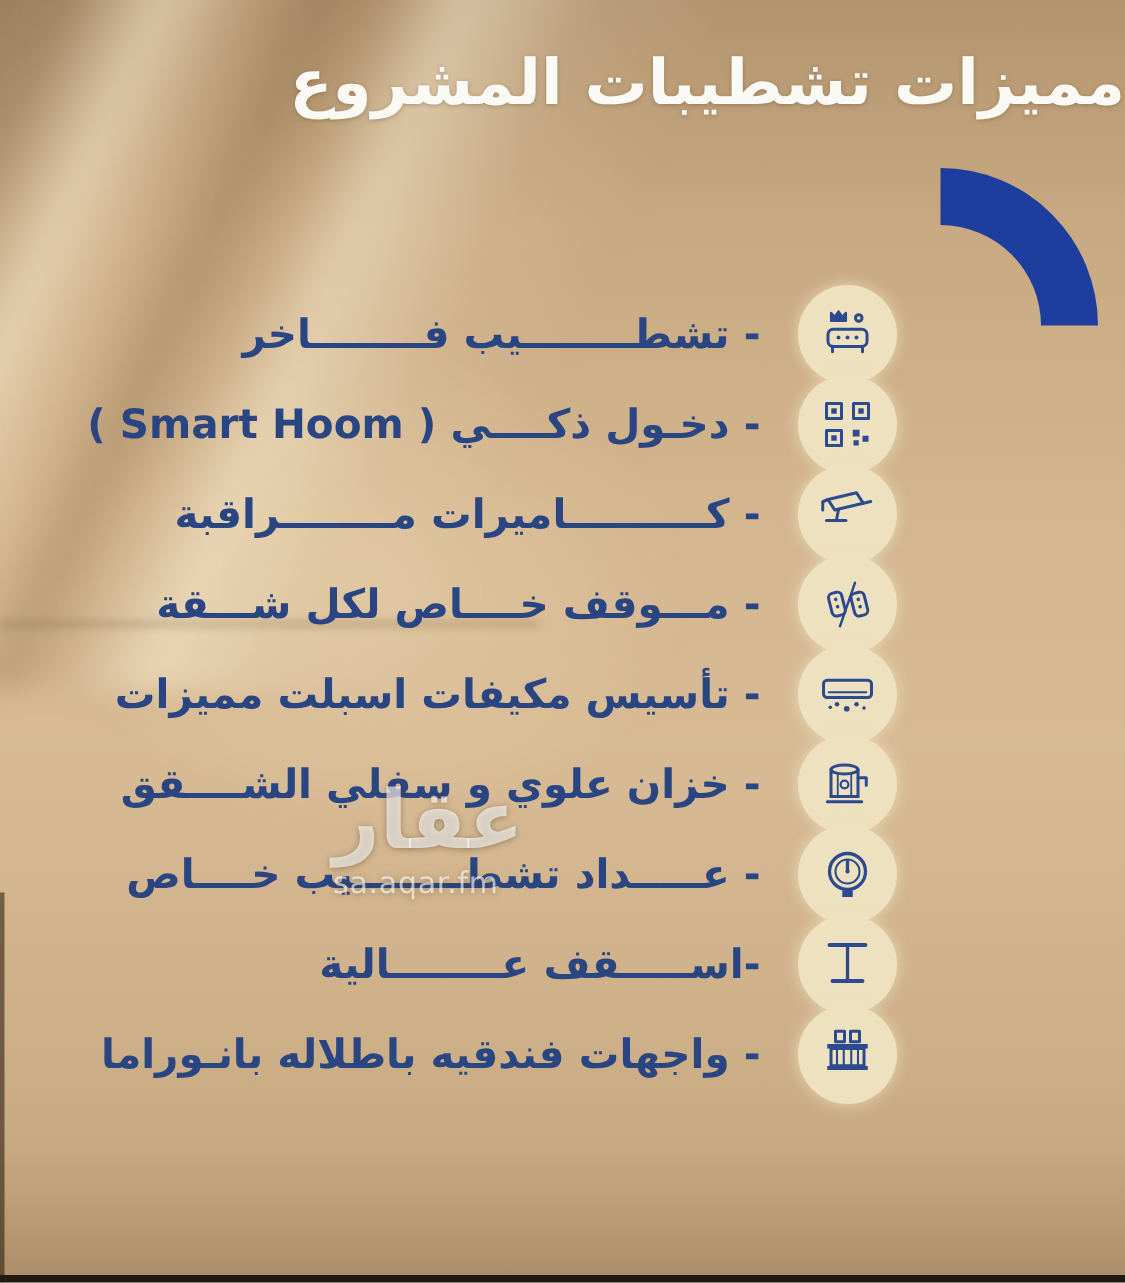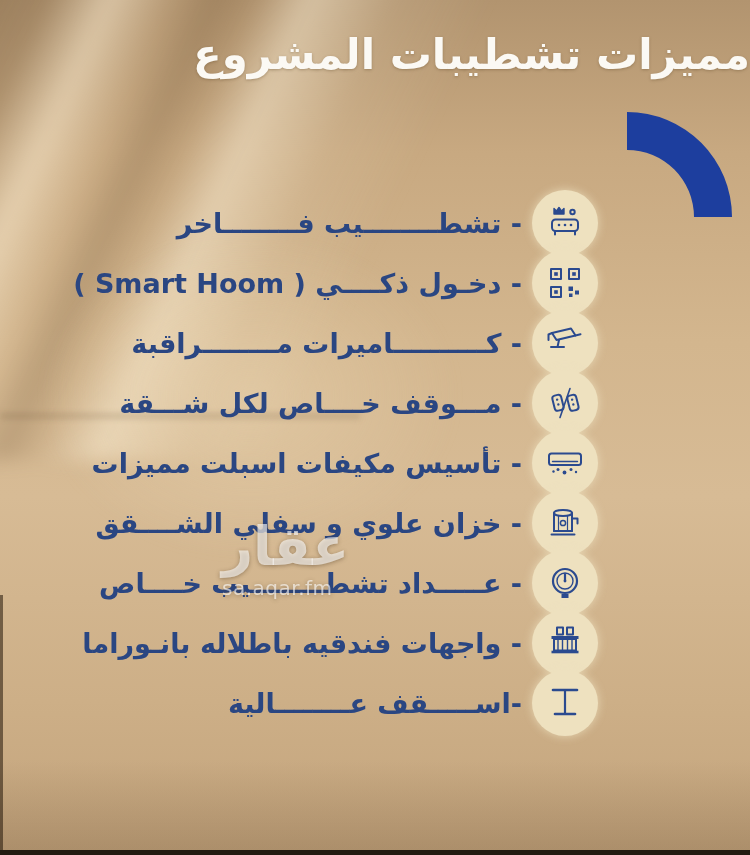--- a/index.html
+++ b/index.html
@@ -42,21 +42,21 @@
   .feature-row{
     direction:rtl;display:flex;align-items:center;height:60px;
     padding-right:152px;box-sizing:border-box;
   }
   .icon-circle{
     flex:0 0 auto;width:66px;height:66px;border-radius:50%;
     background:#eee1bf;box-shadow:0 0 10px rgba(238,225,191,.8);
     display:flex;align-items:center;justify-content:center;
   }
   .feature-text{
-    margin-right:10px;color:#2a4682;font-size:27px;font-weight:700;
+    margin-right:25px;color:#2a4682;font-size:27px;font-weight:700;
     white-space:nowrap;line-height:1;
   }
 
   .watermark{position:absolute;left:222px;top:520px;width:130px;text-align:left;
     color:rgba(255,255,255,.62);text-shadow:0 1px 4px rgba(80,60,35,.45);direction:rtl;}
   .watermark .wm-logo{font-size:54px;font-weight:700;line-height:1.0;}
   .watermark .wm-site{font-size:20px;font-weight:400;direction:ltr;margin-top:2px;letter-spacing:.5px;}
 
   svg.feat{display:block;}
 </style>
@@ -180,43 +180,43 @@
           <path d="M20 18 L20 11"></path>
           <circle cx="20" cy="18" r="1.4" fill="#2b4a8f" stroke="none"></circle>
           <rect x="16.5" y="31" width="7" height="4" fill="#2b4a8f" stroke="none"></rect>
         </svg>
       </div>
       <div class="feature-text">- عـــــداد تشطــــــــيب خــــاص</div>
     </div>
 
     <div class="feature-row">
       <div class="icon-circle">
+        <svg class="feat" width="40" height="40" viewBox="0 0 40 40" fill="none" stroke="#2b4a8f" stroke-width="2.6" stroke-linecap="round">
+          <path d="M8 7 h24"></path>
+          <path d="M20 7 v24" stroke-width="2.2"></path>
+          <path d="M10 31 h20"></path>
+        </svg>
+      </div>
+      <div class="feature-text">-اســـــقف عــــــــالية</div>
+    </div>
+
+    <div class="feature-row">
+      <div class="icon-circle">
         <svg class="feat" width="40" height="40" viewBox="0 0 40 40" fill="none" stroke="#2b4a8f" stroke-width="2" stroke-linejoin="round">
           <rect x="12" y="4.5" width="6" height="7"></rect>
           <rect x="22" y="4.5" width="6" height="7"></rect>
           <path d="M6.5 14.5 h27" stroke-width="3"></path>
           <rect x="9" y="16" width="22" height="11.5"></rect>
           <path d="M13 16 v11.5 M17.5 16 v11.5 M22.5 16 v11.5 M27 16 v11.5" stroke-width="1.4"></path>
           <path d="M6.5 29 h27" stroke-width="2.6"></path>
         </svg>
       </div>
       <div class="feature-text">- واجهات فندقيه باطلاله بانـوراما</div>
     </div>
 
-    <div class="feature-row">
-      <div class="icon-circle">
-        <svg class="feat" width="40" height="40" viewBox="0 0 40 40" fill="none" stroke="#2b4a8f" stroke-width="2.6" stroke-linecap="round">
-          <path d="M8 7 h24"></path>
-          <path d="M20 7 v24" stroke-width="2.2"></path>
-          <path d="M10 31 h20"></path>
-        </svg>
-      </div>
-      <div class="feature-text">-اســـــقف عــــــــالية</div>
-    </div>
-
   </div>
 
   <div class="watermark">
     <div class="wm-logo">عقار</div>
     <div class="wm-site">sa.aqar.fm</div>
   </div>
 
   <div class="left-edge"></div>
   <div class="bottom-bar"></div>
 </div>

